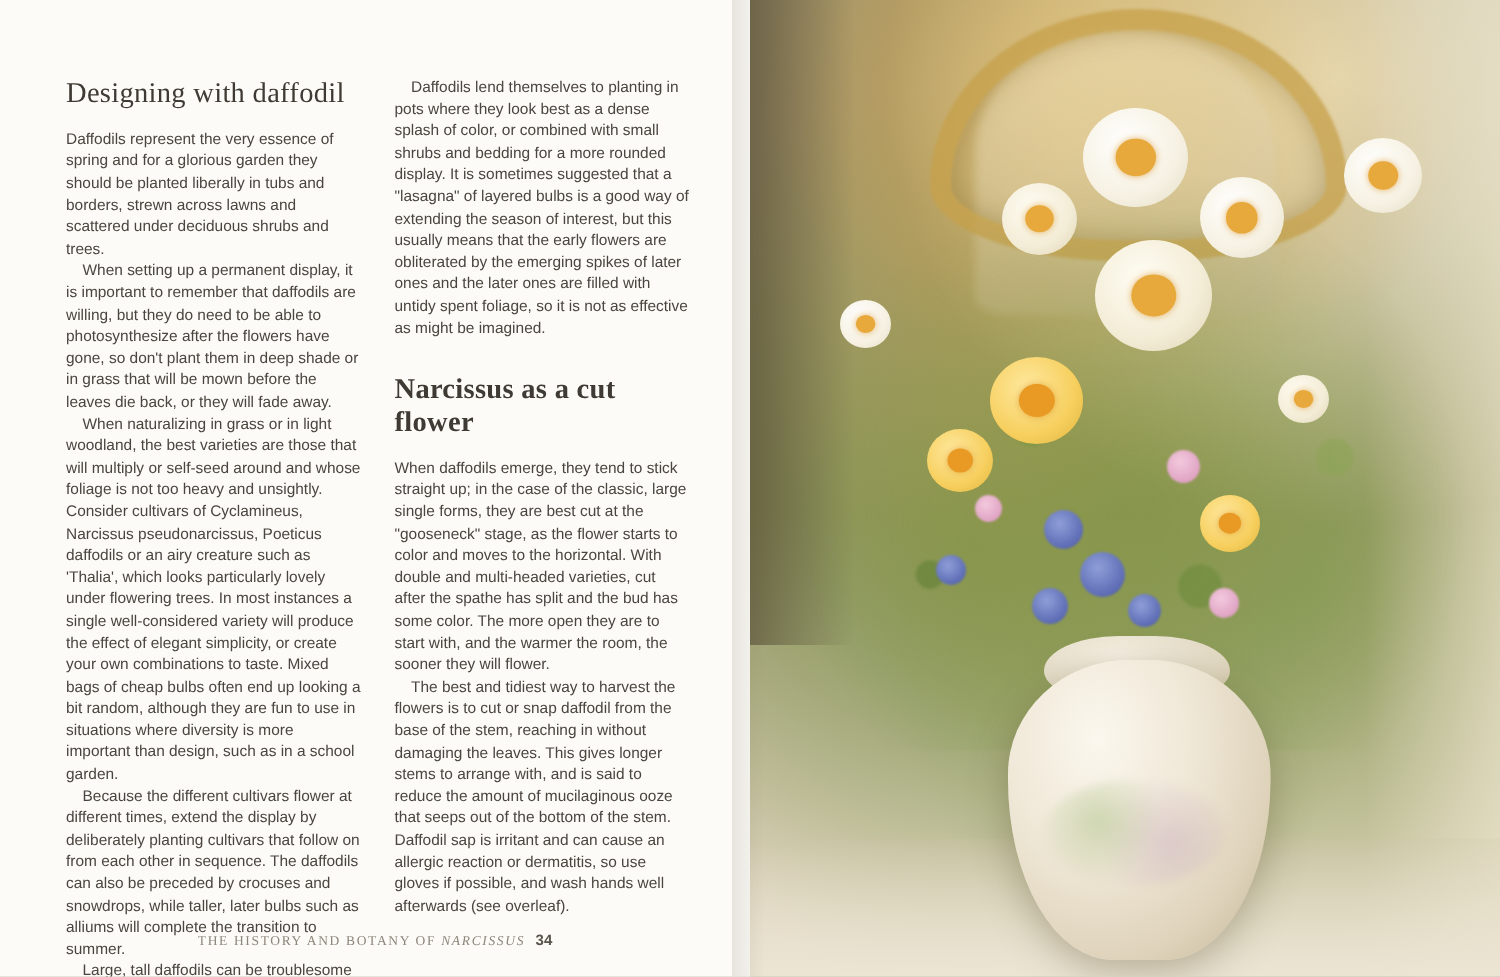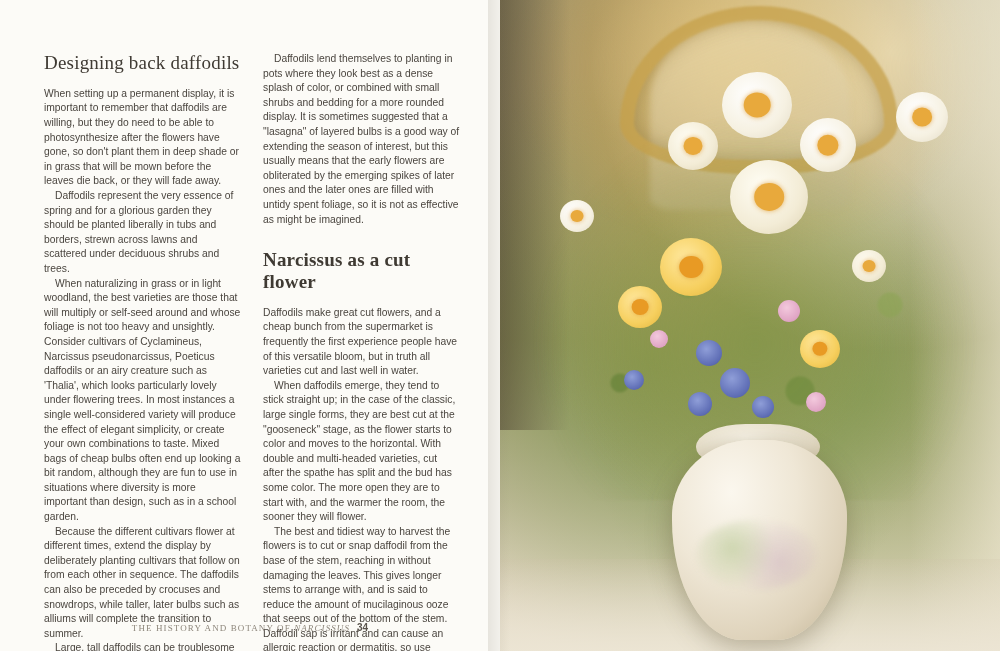--- a/index.html
+++ b/index.html
@@ -253,32 +253,31 @@
 </style>
 </head>
 <body>
 
 <div class="page">
 
   <div class="text-page">
     <div class="columns">
 
       <div class="col">
-        <h2 class="section-title">Designing back daffodils</h2>
+        <h2 class="section-title">Designing with daffodil</h2>
+        <p class="body">Daffodils represent the very essence of spring and for a glorious garden they should be planted liberally in tubs and borders, strewn across lawns and scattered under deciduous shrubs and trees.</p>
         <p class="body">When setting up a permanent display, it is important to remember that daffodils are willing, but they do need to be able to photosynthesize after the flowers have gone, so don't plant them in deep shade or in grass that will be mown before the leaves die back, or they will fade away.</p>
-        <p class="body">Daffodils represent the very essence of spring and for a glorious garden they should be planted liberally in tubs and borders, strewn across lawns and scattered under deciduous shrubs and trees.</p>
         <p class="body">When naturalizing in grass or in light woodland, the best varieties are those that will multiply or self-seed around and whose foliage is not too heavy and unsightly. Consider cultivars of Cyclamineus, Narcissus pseudonarcissus, Poeticus daffodils or an airy creature such as 'Thalia', which looks particularly lovely under flowering trees. In most instances a single well-considered variety will produce the effect of elegant simplicity, or create your own combinations to taste. Mixed bags of cheap bulbs often end up looking a bit random, although they are fun to use in situations where diversity is more important than design, such as in a school garden.</p>
         <p class="body">Because the different cultivars flower at different times, extend the display by deliberately planting cultivars that follow on from each other in sequence. The daffodils can also be preceded by crocuses and snowdrops, while taller, later bulbs such as alliums will complete the transition to summer.</p>
         <p class="body">Large, tall daffodils can be troublesome on a windy site, but in a mixed border they are a good seasonal gap filler, where the surrounding plants will give them support and structure and the growing perennials will soon cover up even quite heavy leaves.</p>
       </div>
 
       <div class="col">
         <p class="body" style="text-indent:11px">Daffodils lend themselves to planting in pots where they look best as a dense splash of color, or combined with small shrubs and bedding for a more rounded display. It is sometimes suggested that a "lasagna" of layered bulbs is a good way of extending the season of interest, but this usually means that the early flowers are obliterated by the emerging spikes of later ones and the later ones are filled with untidy spent foliage, so it is not as effective as might be imagined.</p>
         <h2 class="section-title second">Narcissus as a cut flower</h2>
-        <p class="body">Daffodils make great cut flowers, and a cheap bunch from the supermarket is frequently the first experience people have of this versatile bloom, but in truth all varieties cut and last well in water.</p>
         <p class="body">When daffodils emerge, they tend to stick straight up; in the case of the classic, large single forms, they are best cut at the "gooseneck" stage, as the flower starts to color and moves to the horizontal. With double and multi-headed varieties, cut after the spathe has split and the bud has some color. The more open they are to start with, and the warmer the room, the sooner they will flower.</p>
         <p class="body">The best and tidiest way to harvest the flowers is to cut or snap daffodil from the base of the stem, reaching in without damaging the leaves. This gives longer stems to arrange with, and is said to reduce the amount of mucilaginous ooze that seeps out of the bottom of the stem. Daffodil sap is irritant and can cause an allergic reaction or dermatitis, so use gloves if possible, and wash hands well afterwards (see overleaf).</p>
       </div>
 
     </div>
 
     <div class="footer">
       <span>THE HISTORY AND BOTANY OF </span><span class="it">NARCISSUS</span><span class="pageno">34</span>
     </div>
   </div>

